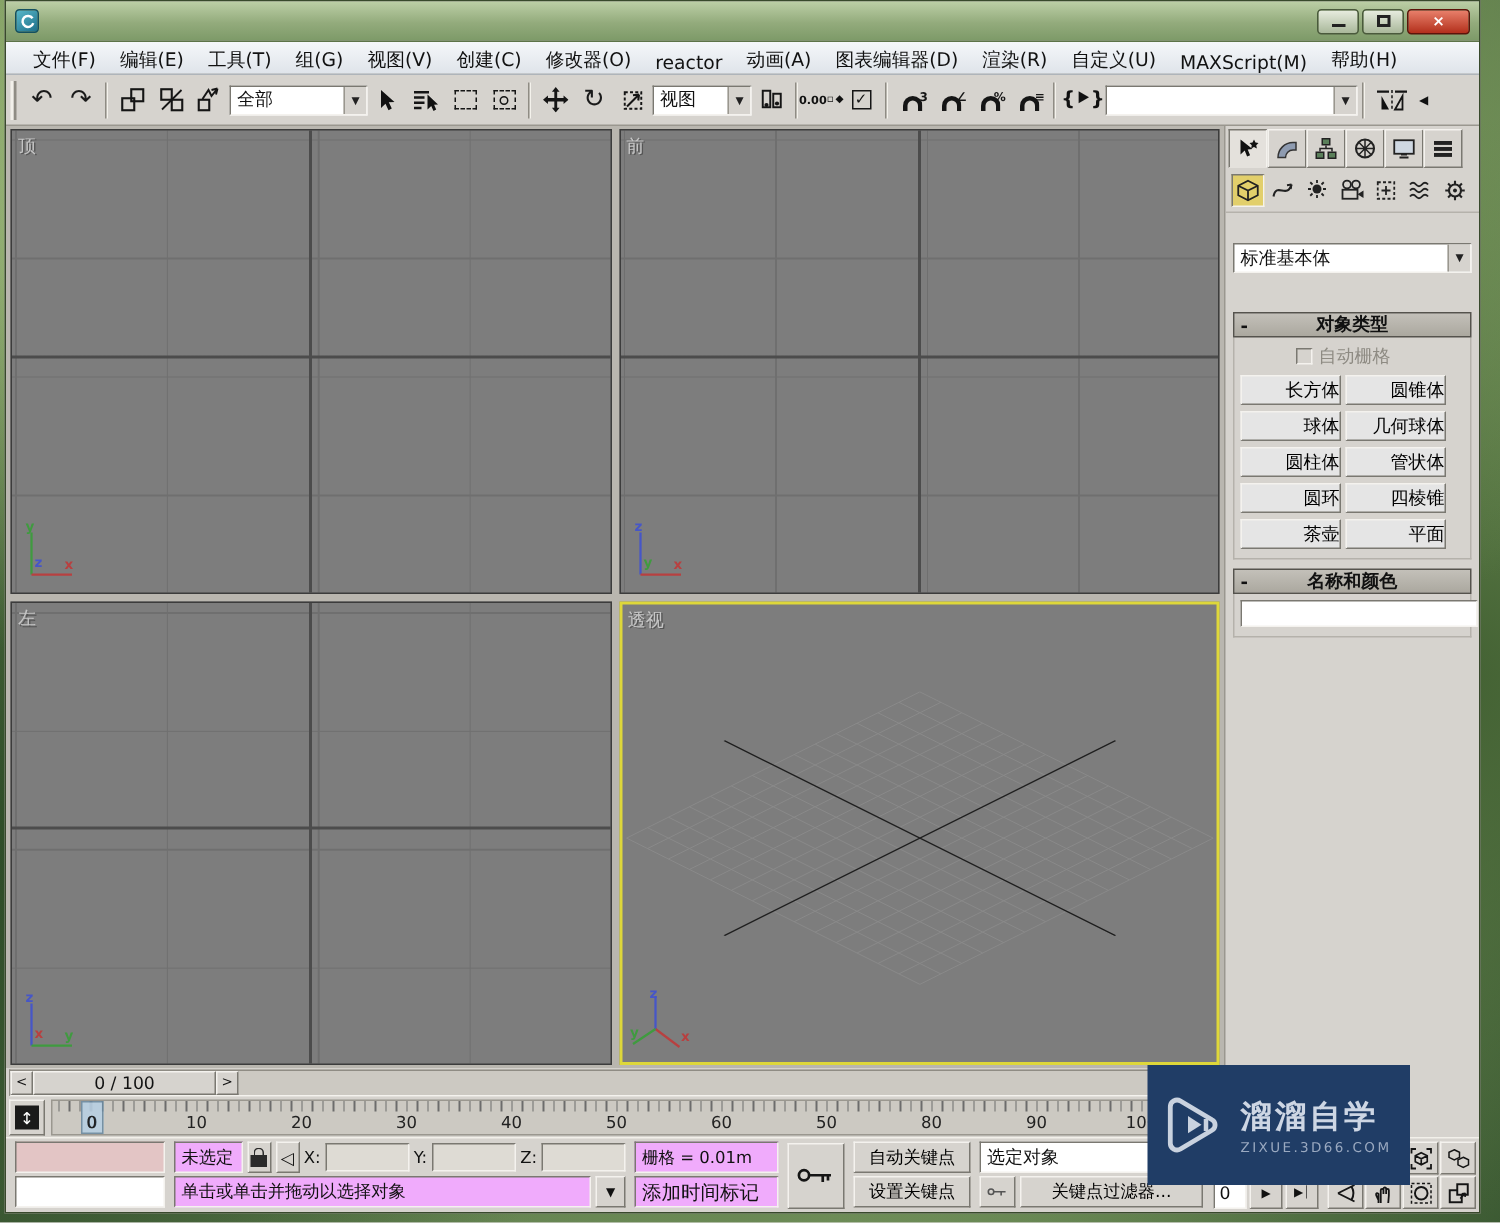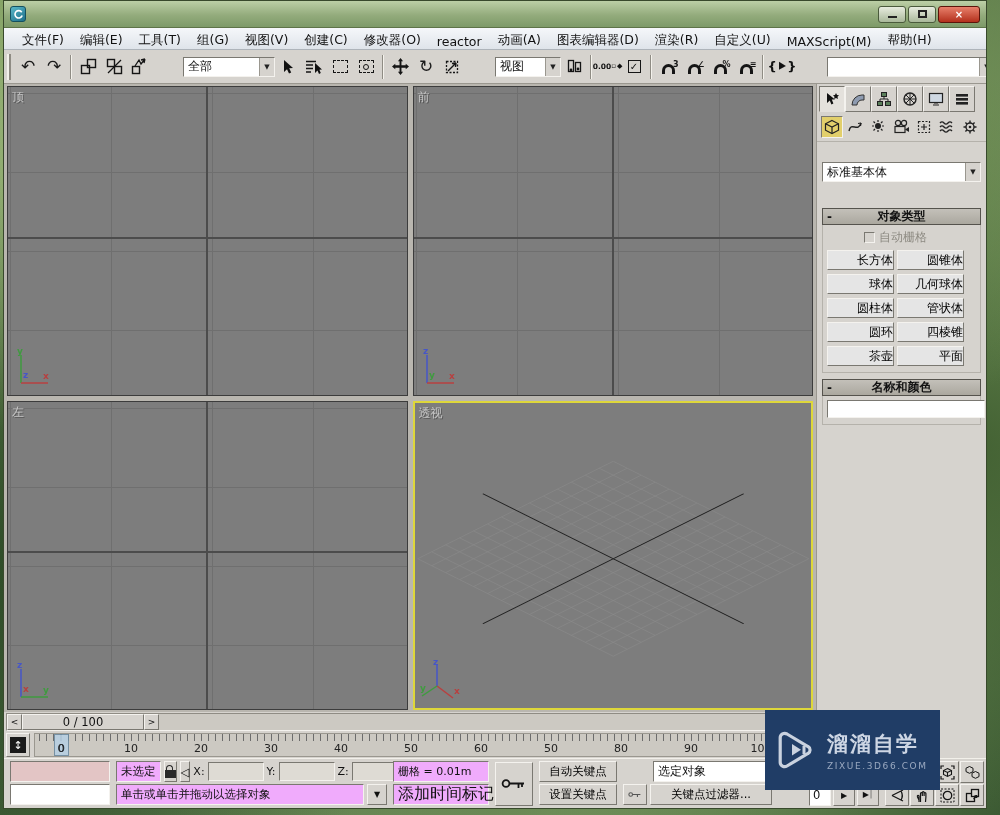--- a/index.html
+++ b/index.html
@@ -42,21 +42,21 @@
     background:linear-gradient(#f5f7fa,#dfe4ea); border-bottom:1px solid #aeb4ba; }
   .mi { padding:0 8px; font-size:12.5px; cursor:default; white-space:nowrap; }
 
   
   .toolbar { height:34px; flex:0 0 34px; display:flex; align-items:center; padding:0 2px;
     background:#d6d3ce; border-bottom:1px solid #9a978f; overflow:hidden; }
   .grip { width:4px; height:26px; border-left:2px solid #f2f0ea; border-right:2px solid #8f8c84; margin:0 4px 0 1px; }
   .tb { width:26px; height:26px; flex:0 0 auto; display:flex; align-items:center; justify-content:center; position:relative; }
   .tsep { width:2px; height:24px; border-left:1px solid #8f8c84; border-right:1px solid #f4f2ec; margin:0 3px; flex:0 0 auto; }
   .tglyph { font-size:17px; line-height:1; color:#1a1a1a; }
-  .ddl { height:20px; display:flex; flex:0 0 auto; border:1px solid; border-color:#7a7871 #f4f2ee #f4f2ee #7a7871; background:#fff; align-items:center;margin-left:30px; }
+  .ddl { height:20px; display:flex; flex:0 0 auto; border:1px solid; border-color:#7a7871 #f4f2ee #f4f2ee #7a7871; background:#fff; align-items:center; }
   .ddl .ddtext { padding:0 4px; font-size:12px; flex:1; white-space:nowrap; overflow:hidden; }
   .ddbtn { width:15px; height:100%; background:#d6d3ce; border-left:1px solid #9a978f;
     display:flex; align-items:center; justify-content:center; font-size:7px; color:#222; }
   .magnet { position:relative; width:13px; height:10px; border:3px solid #151515; border-bottom:none; border-radius:7px 7px 0 0; margin-top:4px; }
   .magbadge { position:absolute; top:-7px; right:-7px; font-size:8px; font-weight:bold; color:#151515; }
   .dash-sq { width:15px; height:13px; border:1px dashed #151515; }
   .dash-sq.wc { display:flex; align-items:center; justify-content:center; }
   .dash-sq.wc i { width:6px; height:6px; border:1px solid #151515; border-radius:50%; }
   .chk { width:13px; height:13px; border:1px solid #151515; display:flex; align-items:center; justify-content:center; font-size:10px; font-weight:bold; }
   .snapnum { font-size:7.5px; font-weight:bold; line-height:1; text-align:center; }
@@ -596,21 +596,21 @@
         <div class="srow">
           <span class="sunken" style="flex:1">单击或单击并拖动以选择对象</span>
           <span class="sbtn" style="width:20px">
               <span style="font-size:8px">▼</span>
             </span>
         </div>
       </div>
 
       <div class="stat-col" style="flex:0 0 96px">
         <span class="sunken" style="font-size:11px">栅格 = 0.01m</span>
-        <span class="sunken" style="font-size:16px">添加时间标记</span>
+        <span class="sunken" style="font-size:13px">添加时间标记</span>
       </div>
 
       <span class="sbtn keybig">
         <svg width="26" height="15" viewBox="0 0 26 15">
             <circle cx="5" cy="7.5" r="3.4" fill="none" stroke="#151515" stroke-width="1.8"></circle>
             <path d="M8.6 7.5 H23 M17.5 7.5 V12 M21 7.5 V11" fill="none" stroke="#151515" stroke-width="1.8"></path>
           </svg>
       </span>
 
       <div class="kcol">

